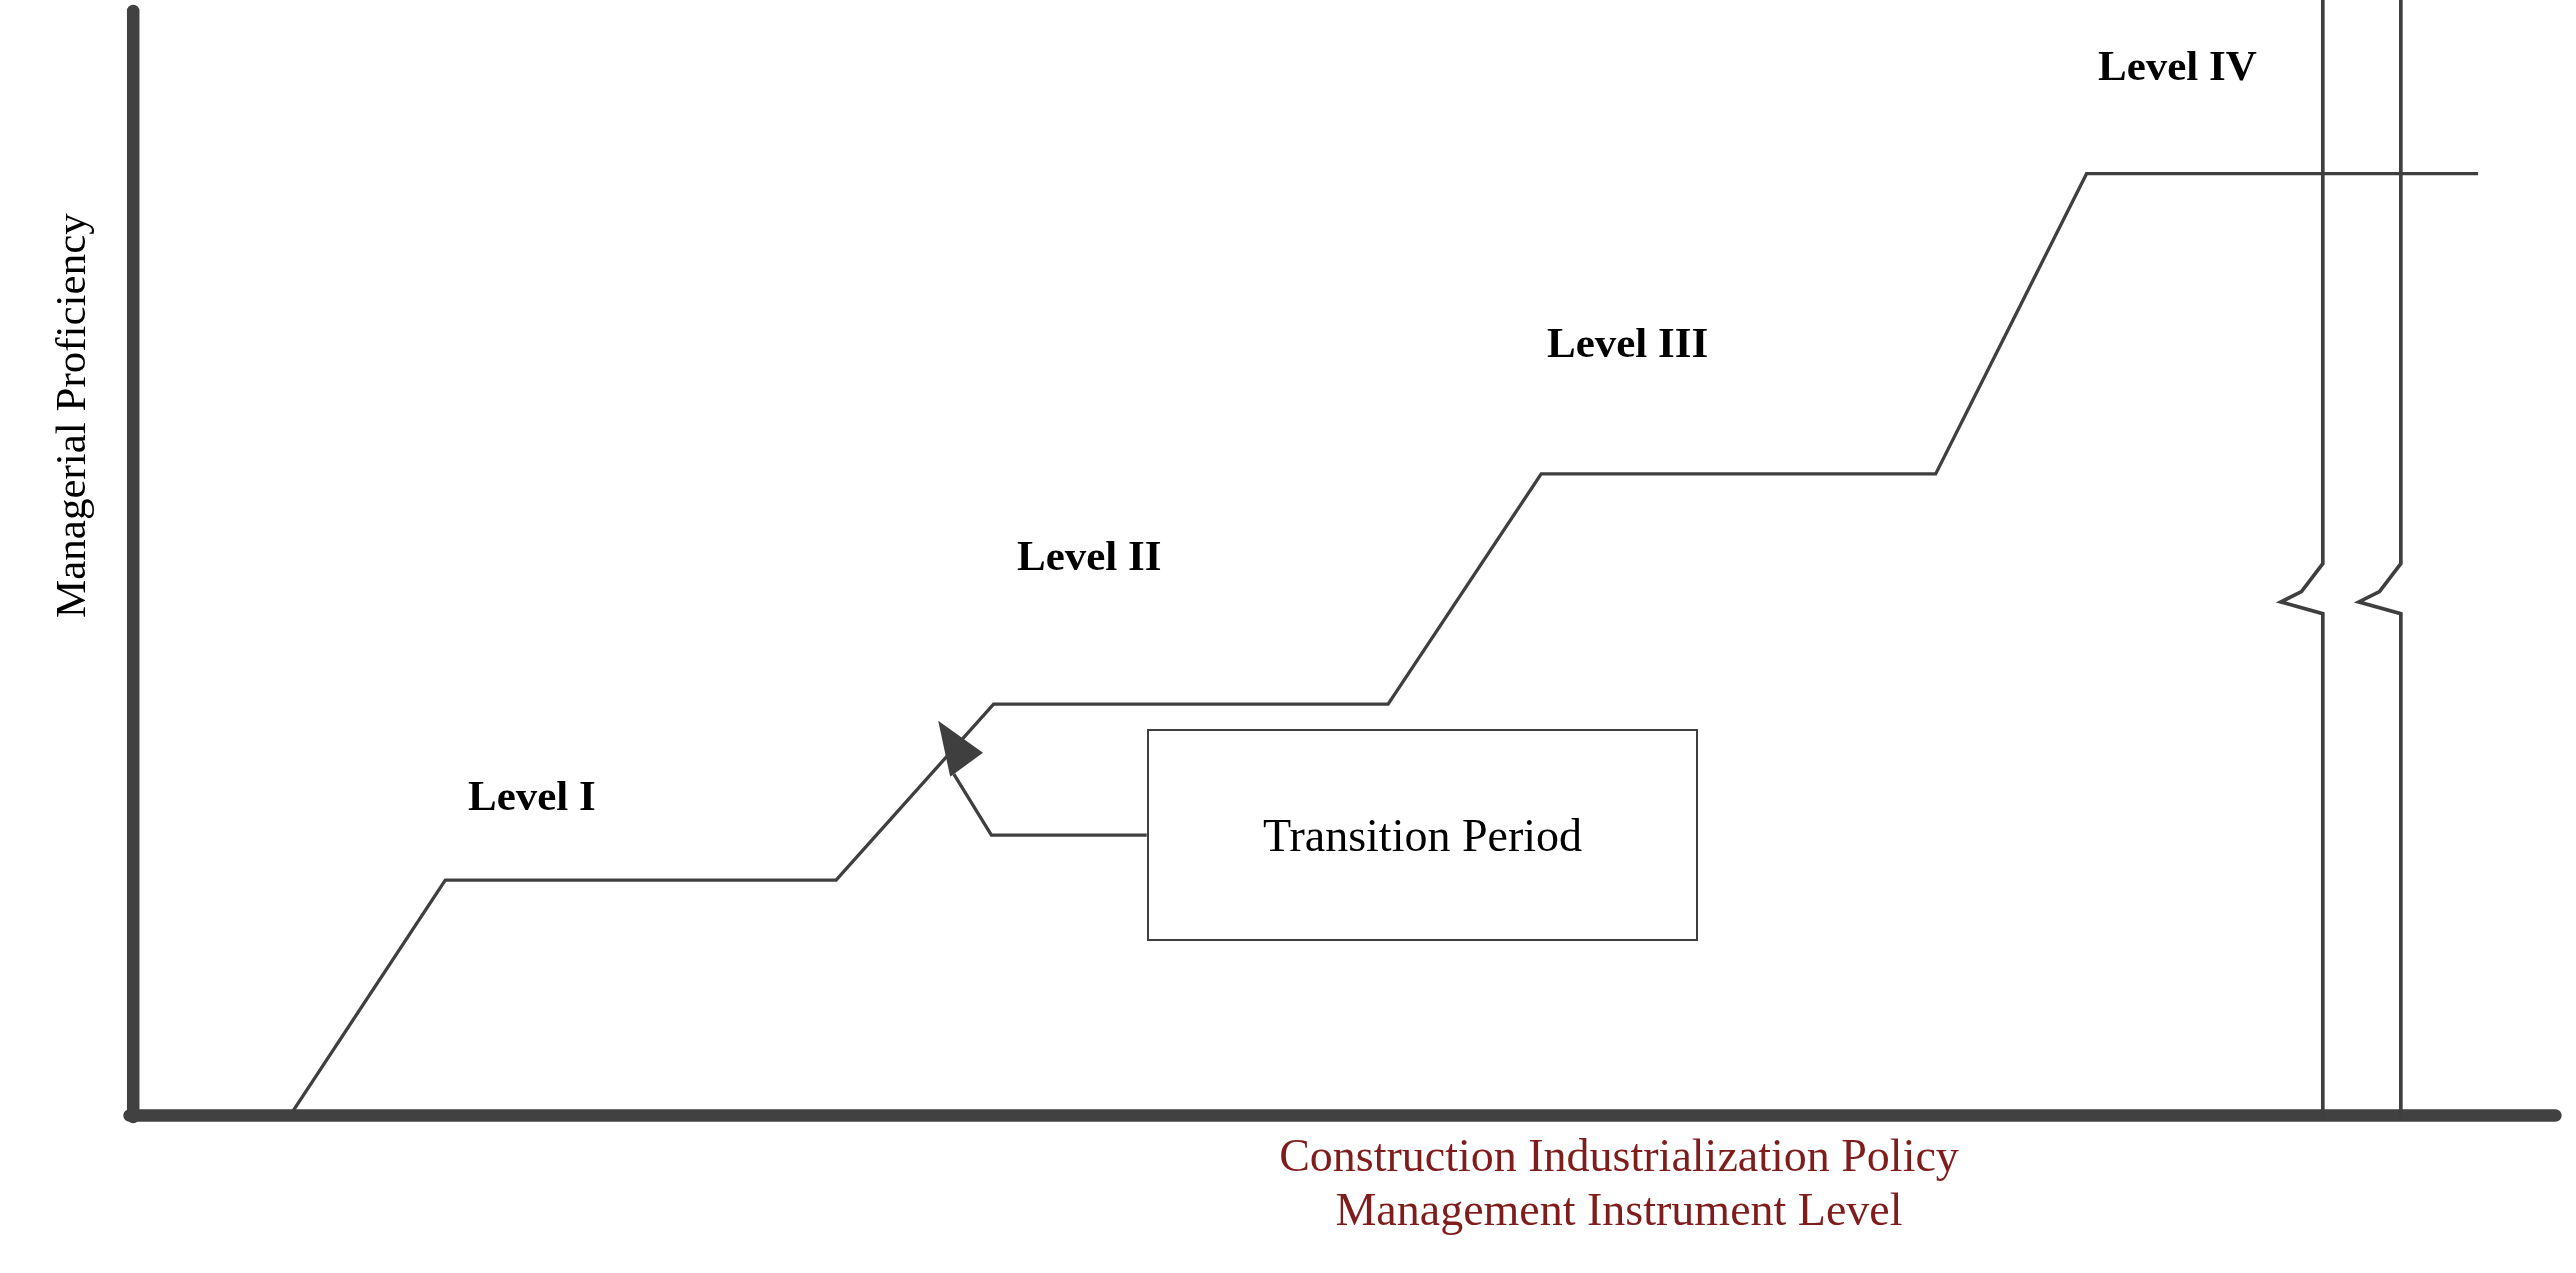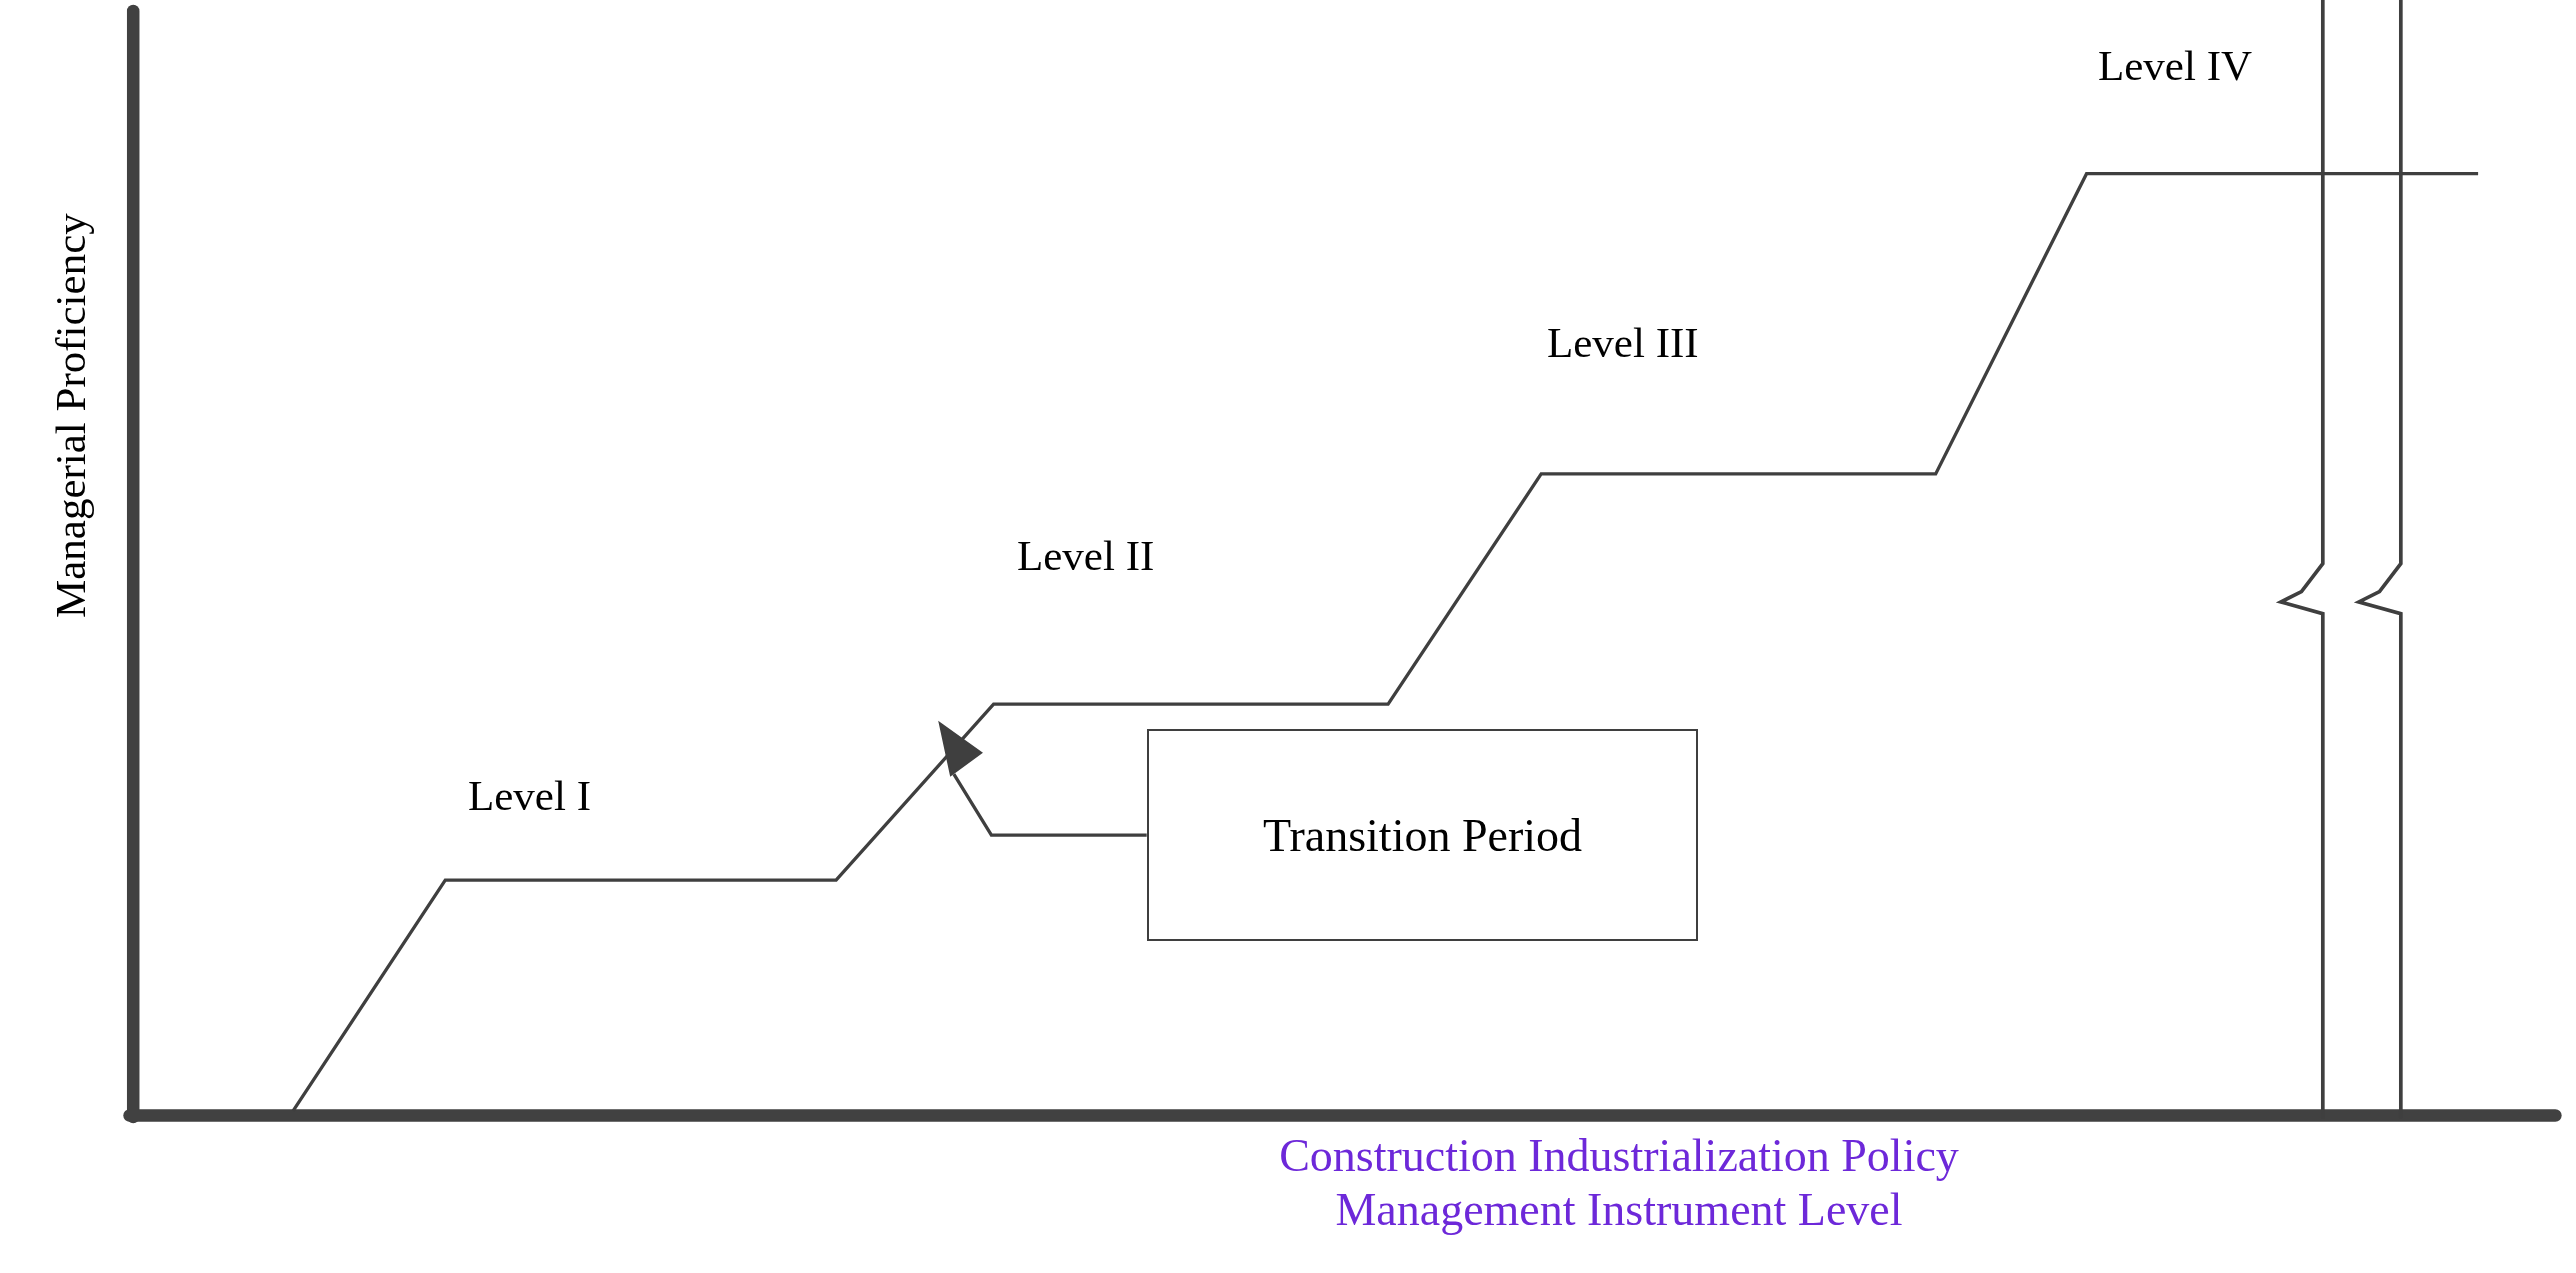--- a/index.html
+++ b/index.html
@@ -22,21 +22,21 @@
     top: 0;
     width: 2576px;
     height: 1273px;
     display: block;
   }
   .lbl {
     position: absolute;
     color: #000000;
     white-space: nowrap;
     font-family: "Liberation Serif", "DejaVu Serif", serif;
-    font-weight: 400;
+    font-weight: 700;
   }
   .level-label {
     font-size: 43px;
     line-height: 1;
   }
   #y-axis-title {
     position: absolute;
     left: 0;
     top: 0;
     transform-origin: 0 0;
@@ -46,21 +46,21 @@
     font-family: "Liberation Serif", "DejaVu Serif", serif;
   }
   #x-axis-title {
     position: absolute;
     left: 1148px;
     top: 1129px;
     width: 942px;
     text-align: center;
     font-size: 46px;
     line-height: 1.18;
-    color: #6d28d9;
+    color: #7f1d1d;
     font-family: "Liberation Serif", "DejaVu Serif", serif;
   }
   #x-axis-title div { display: block; }
   #transition-box {
     position: absolute;
     left: 1147px;
     top: 729px;
     width: 551px;
     height: 212px;
     border: 2.2px solid #3f3f3f;

